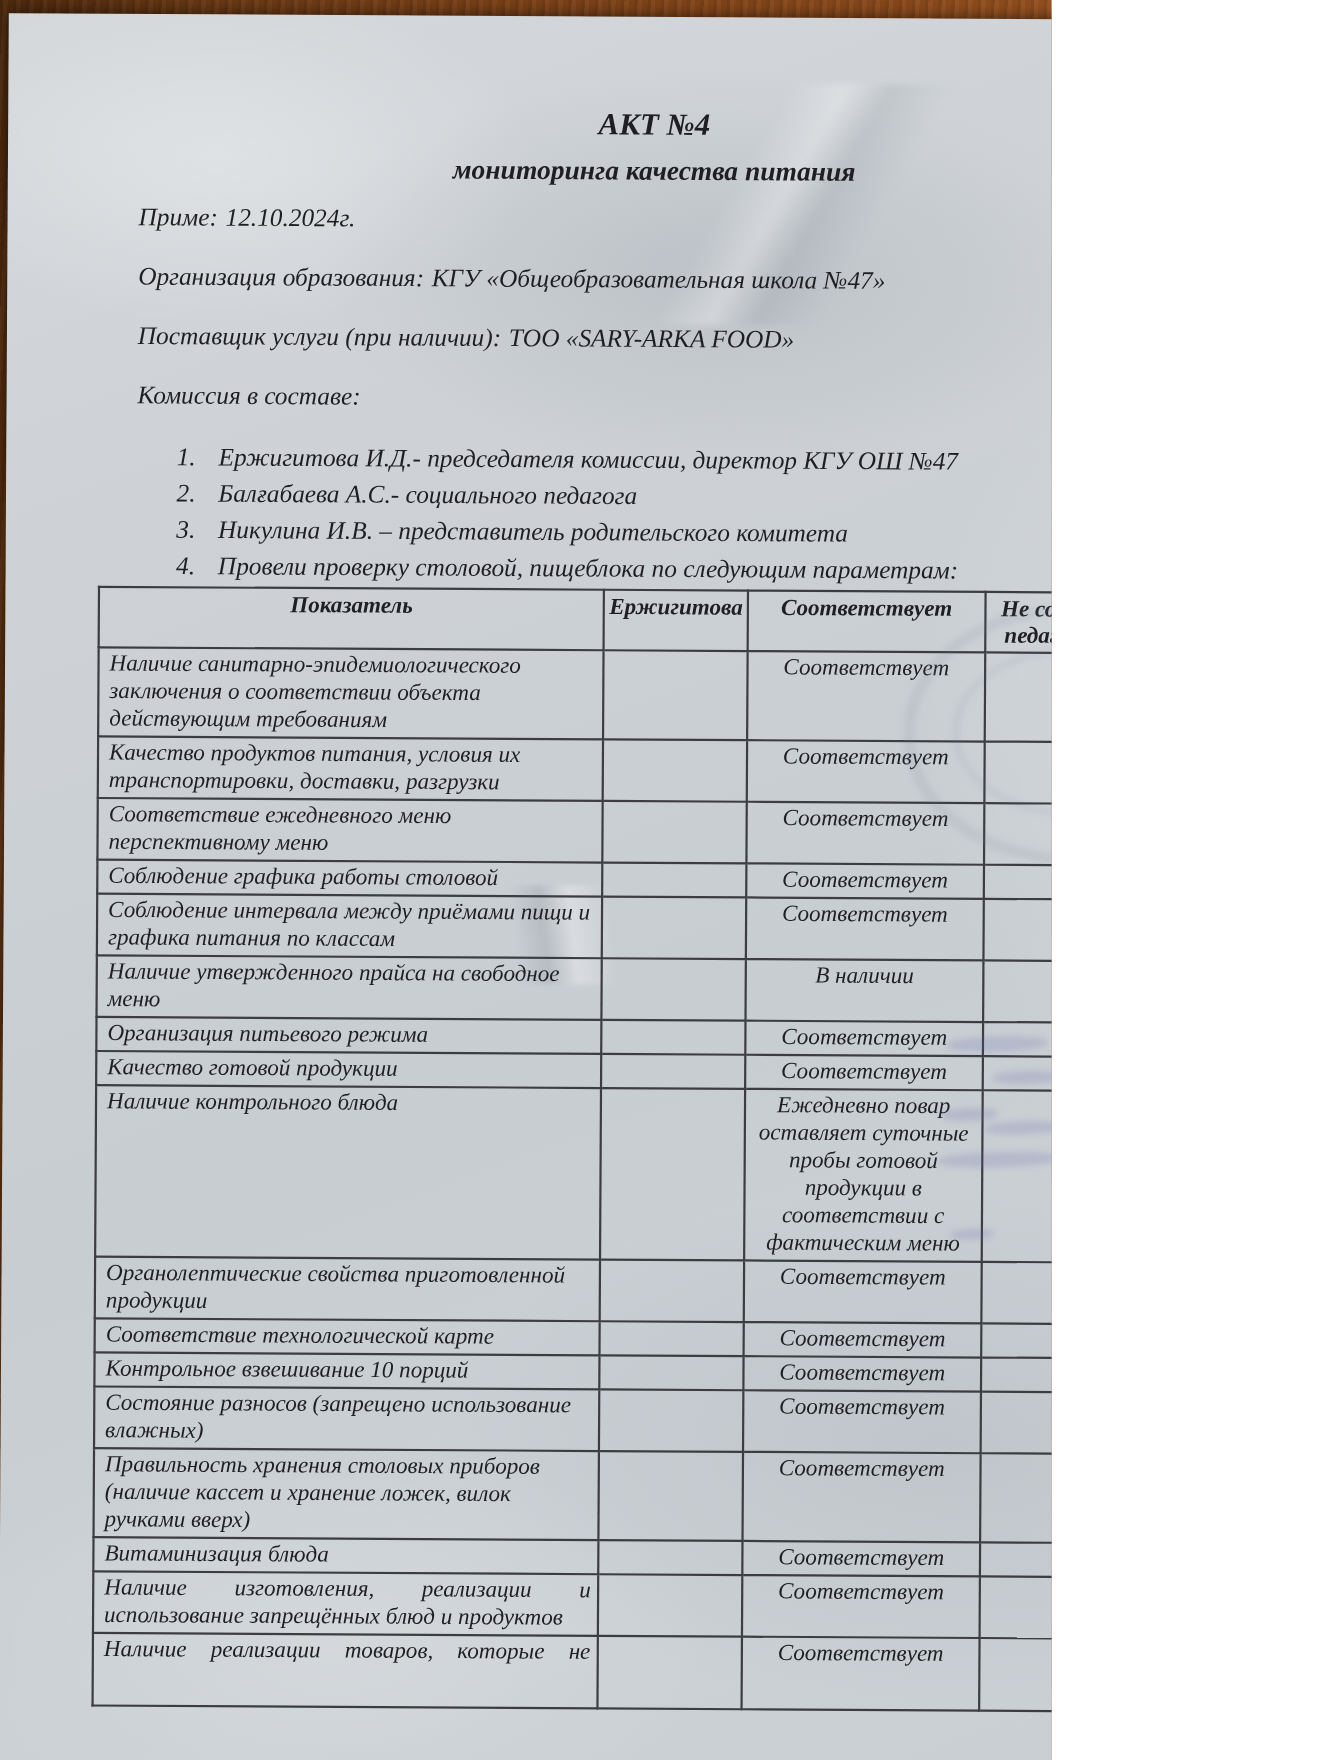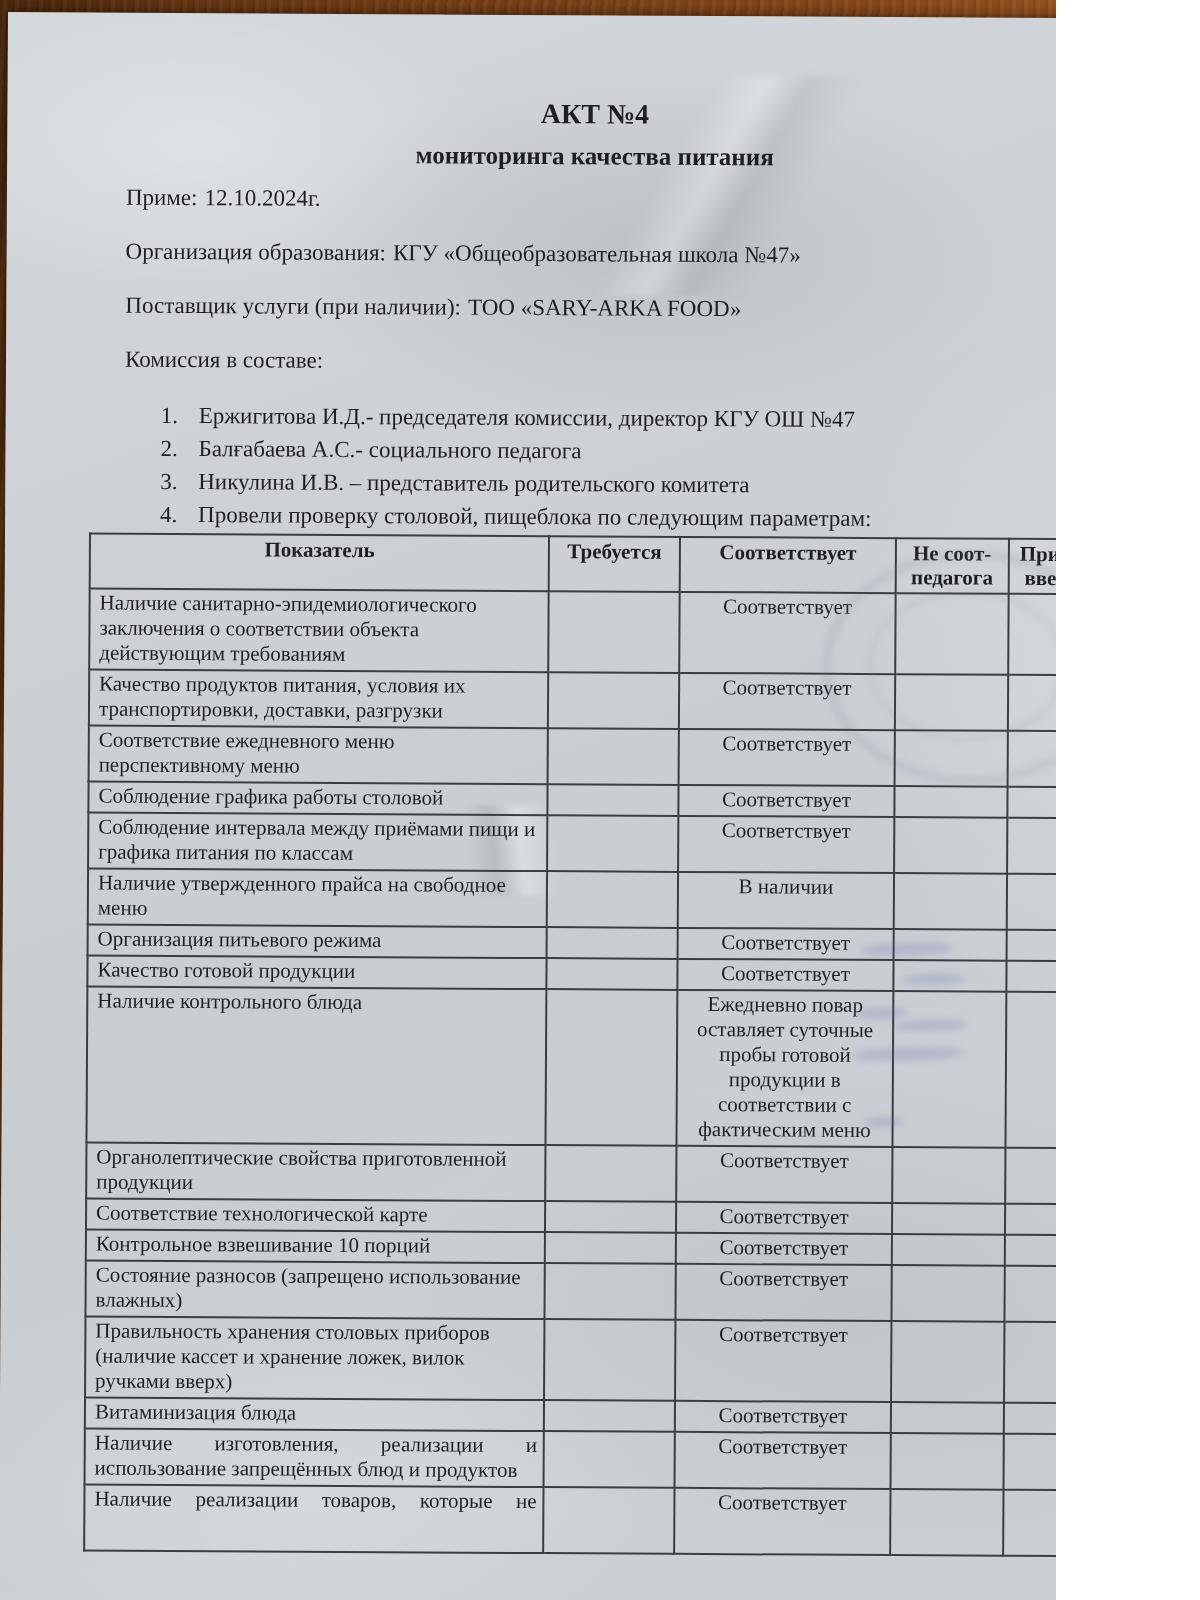--- a/index.html
+++ b/index.html
@@ -3,25 +3,26 @@
 <meta charset="utf-8">
 <style>
   html, body {
     margin: 0; padding: 0;
     width: 1200px; height: 1600px;
     overflow: hidden;
     font-family: "Liberation Serif", "DejaVu Serif", serif;
   }
   .scene {
     position: relative;
-    width: 1056px; height: 1600px;
+    width: 956px; height: 1600px;
     overflow: hidden;
     background:
       repeating-linear-gradient(93deg, rgba(0,0,0,0.10) 0 3px, rgba(255,255,255,0.03) 3px 7px, rgba(0,0,0,0.04) 7px 12px),
       linear-gradient(100deg, #4f2a0e 0%, #6b3a15 15%, #7d4319 40%, #8a4a1c 65%, #a05723 88%, #b06327 100%);
+    font-style: italic;
   }
   .paper {
     position: absolute;
     left: 8px; top: 12px;
     width: 1165px; height: 1640px;
     transform: rotate(0.33deg);
     transform-origin: top left;
     background:
       radial-gradient(ellipse 520px 260px at 640px 230px, rgba(118,126,137,0.20), transparent 70%),
       radial-gradient(ellipse 420px 220px at 190px 130px, rgba(255,255,255,0.30), transparent 70%),
@@ -161,21 +162,21 @@
         <colgroup>
           <col class="c1">
             <col class="c2">
             <col class="c3">
             <col class="c4">
             <col class="c5">
         </colgroup>
         <thead>
           <tr>
               <th>Показатель</th>
-              <th>Требуется</th>
+              <th>Ержигитова</th>
               <th>Соответствует</th>
               <th>Не соот-
 педагога</th>
               <th>Приме
 вверх</th>
             </tr>
         </thead>
         <tbody>
             <tr>
               <td class="c-ind">Наличие санитарно-эпидемиологического заключения о соответствии объекта действующим требованиям</td>

